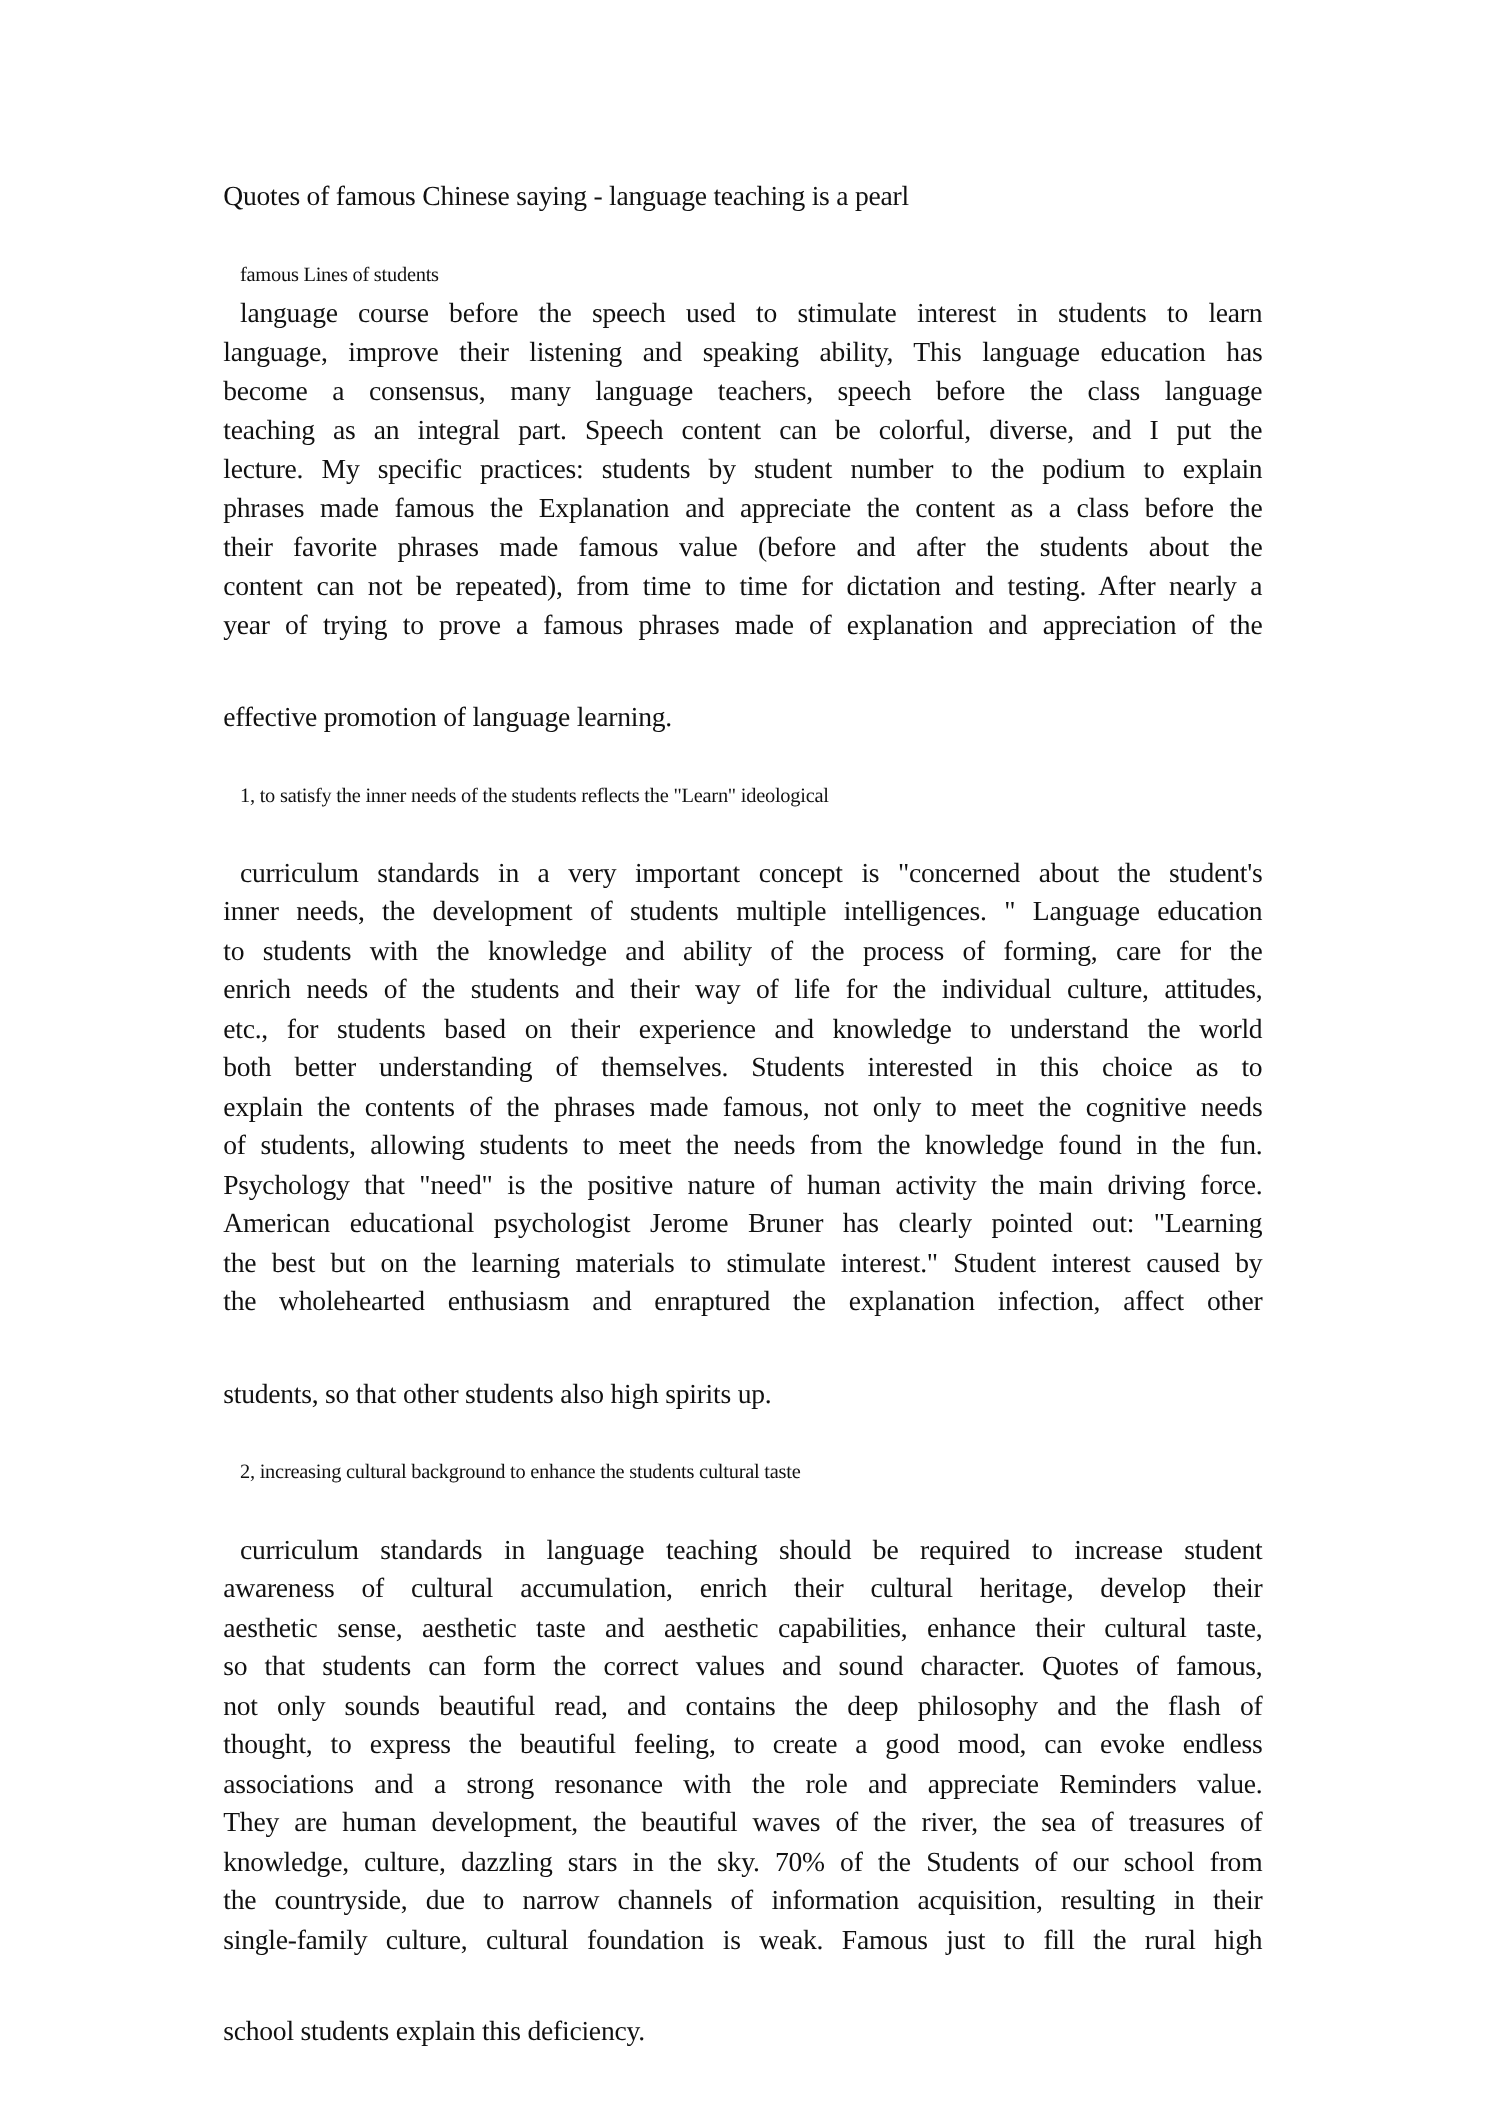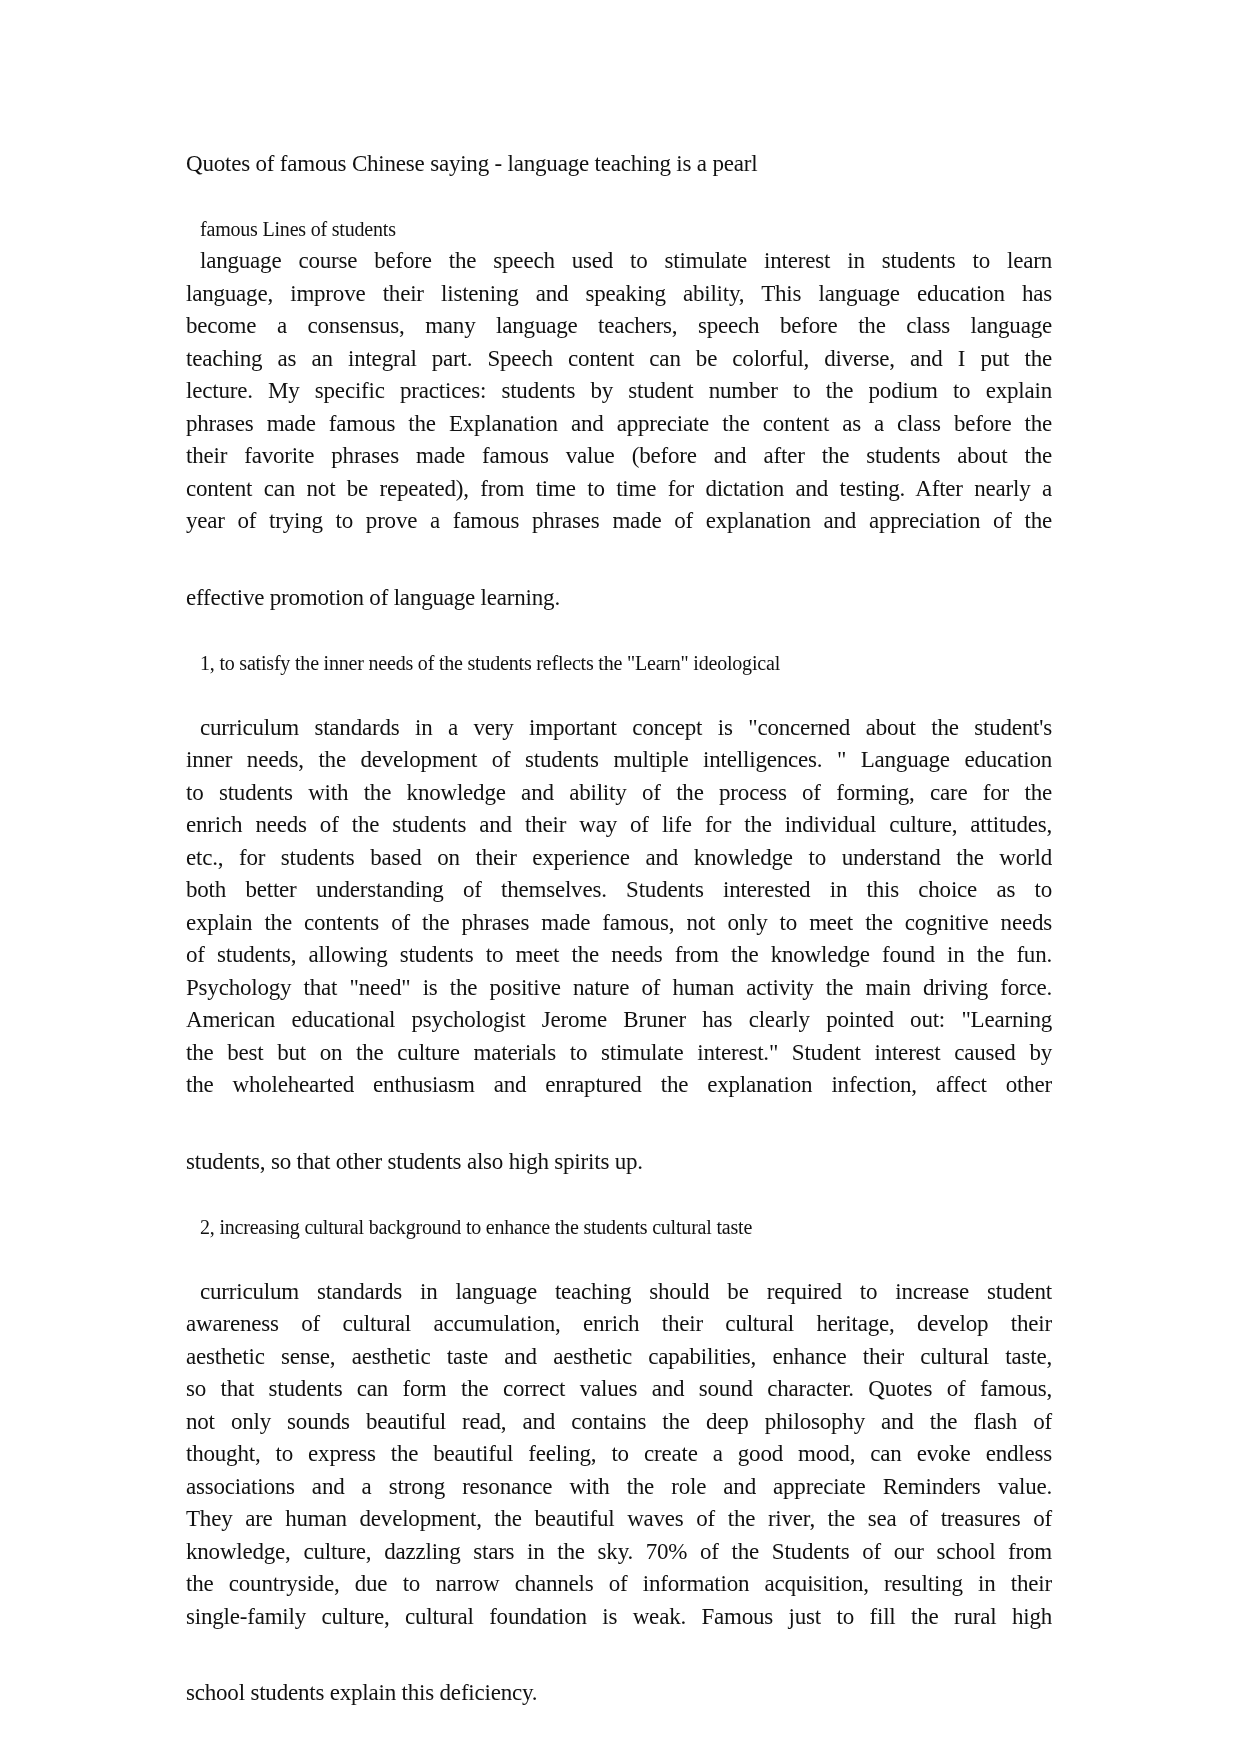--- a/index.html
+++ b/index.html
@@ -42,21 +42,21 @@
     .title {
       font-size: 23px;
       line-height: 32.5px;
       height: 32.5px;
       white-space: nowrap;
       letter-spacing: -0.2px;
     }
     .gap-1 { height: 32px; }
     .gap-2 { height: 32.5px; }
     .heading {
-      font-size: 20px;
+      font-size: 17px;
       line-height: 32.5px;
       height: 32.5px;
       white-space: nowrap;
       padding-left: 14px;
       letter-spacing: -0.2px;
     }
     .para { display: block; }
   </style>
 </head>
 <body>
@@ -92,21 +92,21 @@
     <span class="line indent">curriculum standards in a very important concept is "concerned about the student's</span>
     <span class="line">inner needs, the development of students multiple intelligences. " Language education</span>
     <span class="line">to students with the knowledge and ability of the process of forming, care for the</span>
     <span class="line">enrich needs of the students and their way of life for the individual culture, attitudes,</span>
     <span class="line">etc., for students based on their experience and knowledge to understand the world</span>
     <span class="line">both better understanding of themselves. Students interested in this choice as to</span>
     <span class="line">explain the contents of the phrases made famous, not only to meet the cognitive needs</span>
     <span class="line">of students, allowing students to meet the needs from the knowledge found in the fun.</span>
     <span class="line">Psychology that "need" is the positive nature of human activity the main driving force.</span>
     <span class="line">American educational psychologist Jerome Bruner has clearly pointed out: "Learning</span>
-    <span class="line">the best but on the culture materials to stimulate interest." Student interest caused by</span>
+    <span class="line">the best but on the learning materials to stimulate interest." Student interest caused by</span>
     <span class="line">the wholehearted enthusiasm and enraptured the explanation infection, affect other</span>
     <span class="line last">students, so that other students also high spirits up.</span>
   </div>
 
   <div class="gap-2"></div>
 
   <div class="heading">2, increasing cultural background to enhance the students cultural taste</div>
 
   <div class="gap-2"></div>
 

